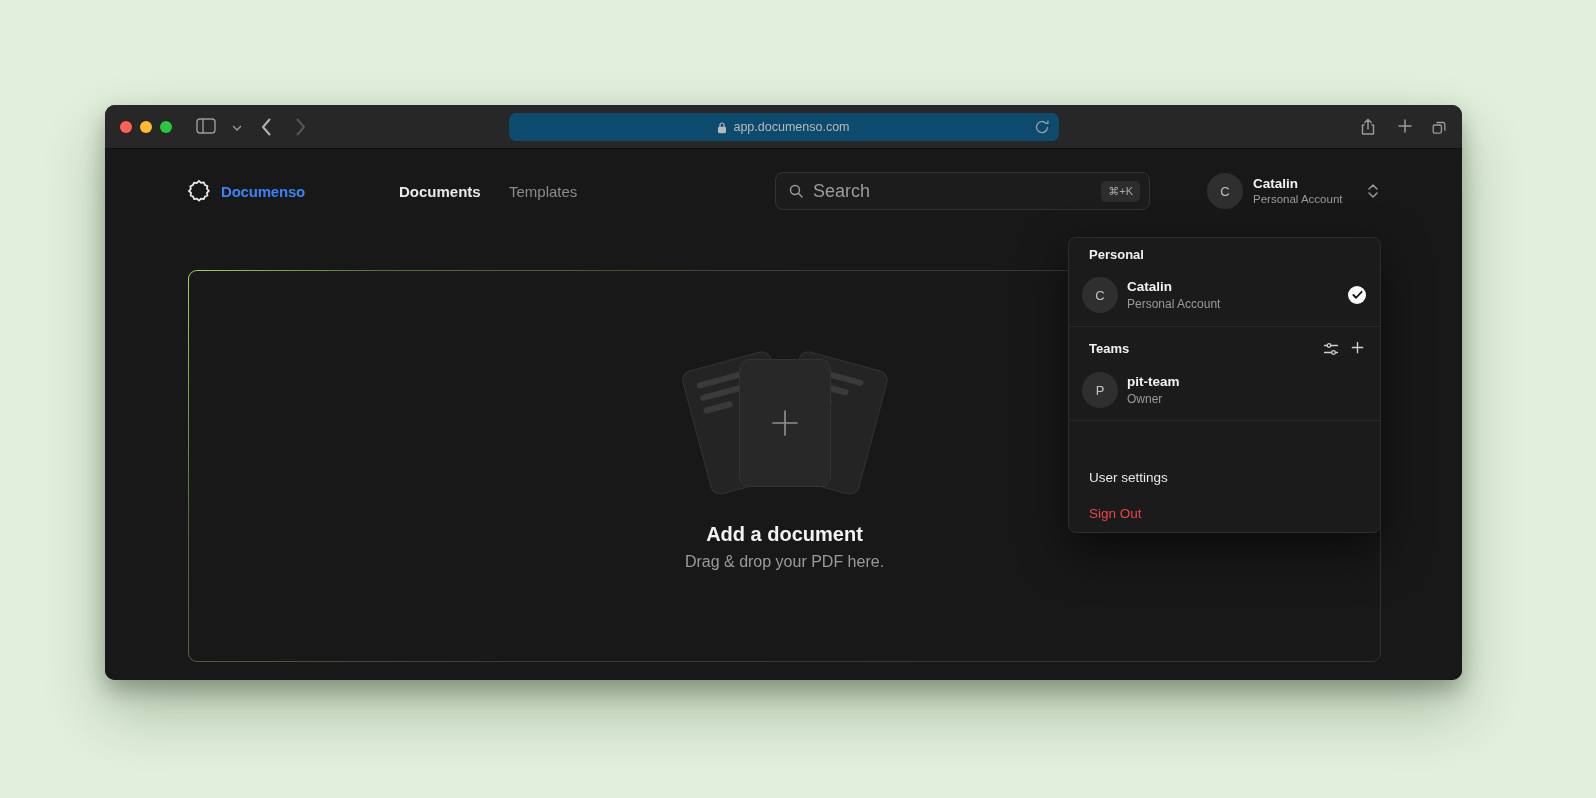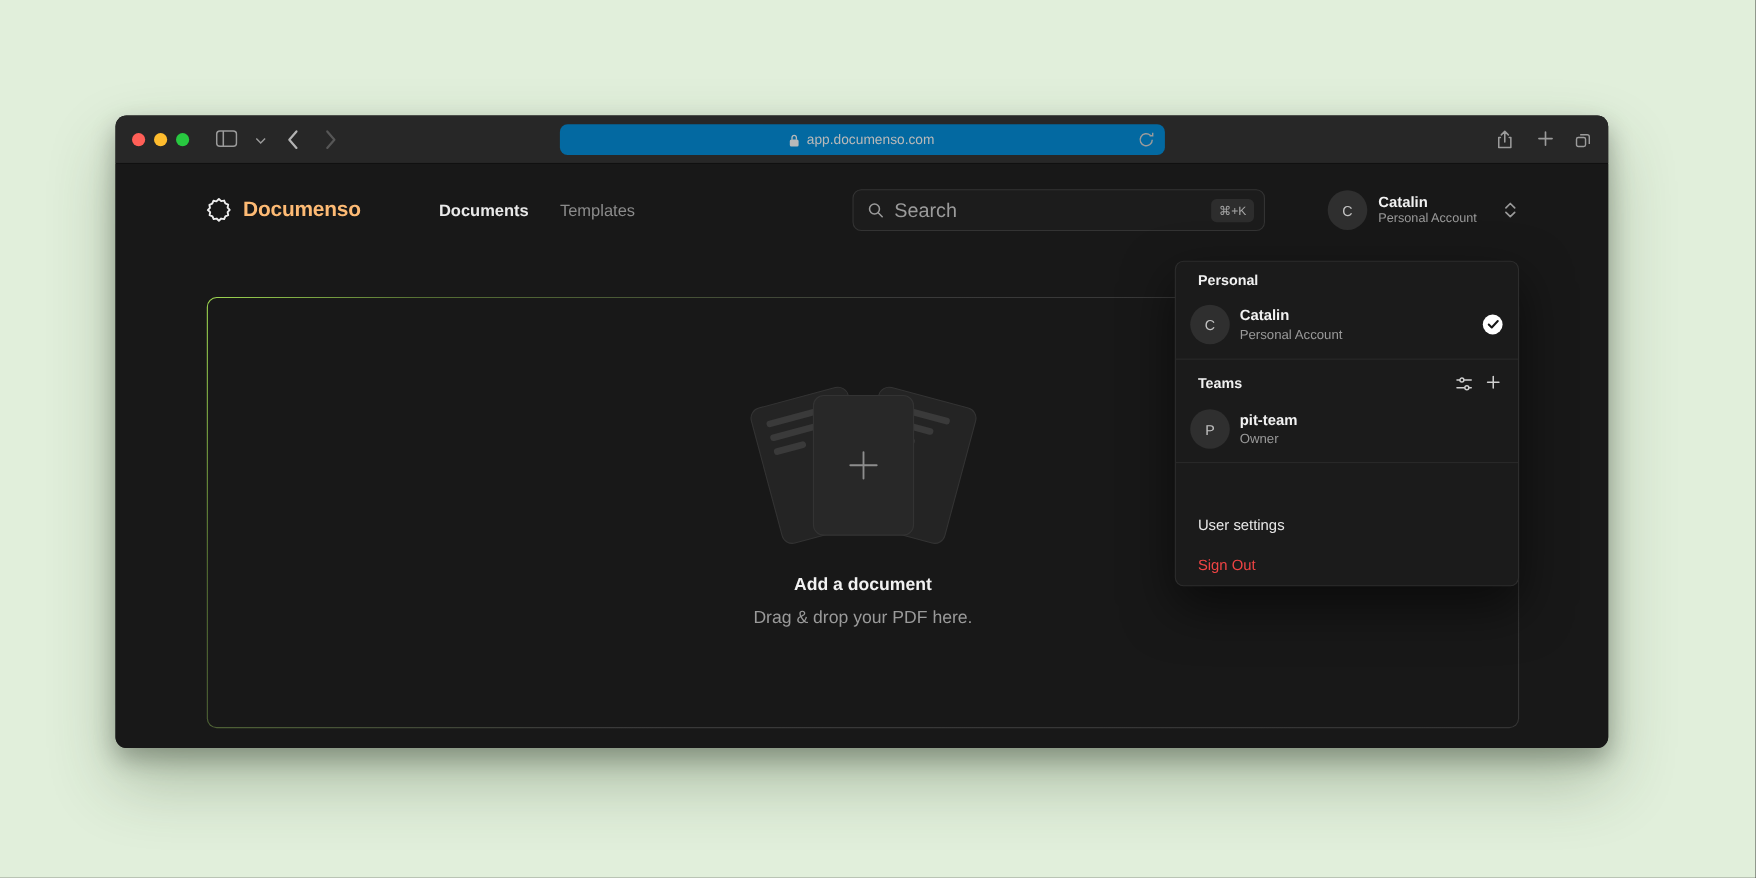--- a/index.html
+++ b/index.html
@@ -34,34 +34,34 @@
   .tb-sidebar  { left:91px;  top:13px; }
   .tb-sb-chev  { left:127px; top:20px; }
   .tb-back     { left:155px; top:12px; color:#b3b3b3; }
   .tb-forward  { left:190px; top:12px; color:#565656; }
   .tb-share    { right:84px; top:11px; }
   .tb-newtab   { right:49px; top:13px; }
   .tb-tabs     { right:14px; top:13px; }
 
   .url-field {
     position:absolute; left:50%; top:8px; transform:translateX(-50%);
-    width:550px; height:28px; background:#0369a1; border-radius:7px;
+    width:550px; height:28px; background:#0c4a6e; border-radius:7px;
     display:flex; align-items:center; justify-content:center; gap:6px;
     color:#b9b9b9; font-size:12.5px;
   }
   .url-refresh { position:absolute; right:9px; top:6px; color:#9b9b9b; }
 
   
   .content {
     position:absolute; top:44px; left:0; right:0; bottom:0;
     background:#181818; border-radius:0 0 10px 10px;
   }
 
   .brand { position:absolute; left:81px; top:29px; display:flex; align-items:center; gap:9px; color:#ececec; }
-  .brand-name { font-size:19px; font-weight:700; color:#fdba74; letter-spacing:-.2px; }
+  .brand-name { font-size:15px; font-weight:700; color:#3b82f6; letter-spacing:-.2px; }
 
   .nav-item { position:absolute; top:34px; font-size:15px; cursor:pointer; }
   .nav-documents { left:294px; font-weight:600; color:#e9e9e9; }
   .nav-templates { left:404px; font-weight:500; color:#8b8b8b; }
 
   .searchbar {
     position:absolute; left:670px; top:23px; width:375px; height:38px;
     border:1px solid #333; border-radius:8px; background:#1c1c1c;
     display:flex; align-items:center; padding:0 9px 0 12px; color:#9b9b9b;
   }
@@ -130,21 +130,21 @@
   .card {
     position:absolute; left:50%; top:8px; width:92px; height:128px; margin-left:-46px;
     border-radius:10px; background:#242424; border:1px solid #333; padding-top:13px;
   }
   .card.left   { transform:translateX(-44px) rotate(-15deg); z-index:1; }
   .card.right  { transform:translateX(44px)  rotate(15deg);  z-index:1; }
   .card.center { z-index:2; background:#282828; display:flex; align-items:center; justify-content:center; padding-top:0; color:#8d8d8d; }
   .stripe { height:6px; border-radius:3px; background:#3a3a3a; margin:0 0 7px 12px; }
   .s1 { width:56px; } .s2 { width:44px; } .s3 { width:30px; }
 
-  .dz-title { position:absolute; left:0; right:0; top:252px; text-align:center; font-size:16px; font-weight:600; color:#f2f2f2; }
+  .dz-title { position:absolute; left:0; right:0; top:252px; text-align:center; font-size:20px; font-weight:600; color:#f2f2f2; }
   .dz-sub   { position:absolute; left:0; right:0; top:282px; text-align:center; font-size:16px; color:#9a9a9a; }
 
   svg { display:block; }
 </style>
 </head>
 <body>
 
 <div class="window">
 
   <div class="toolbar">

